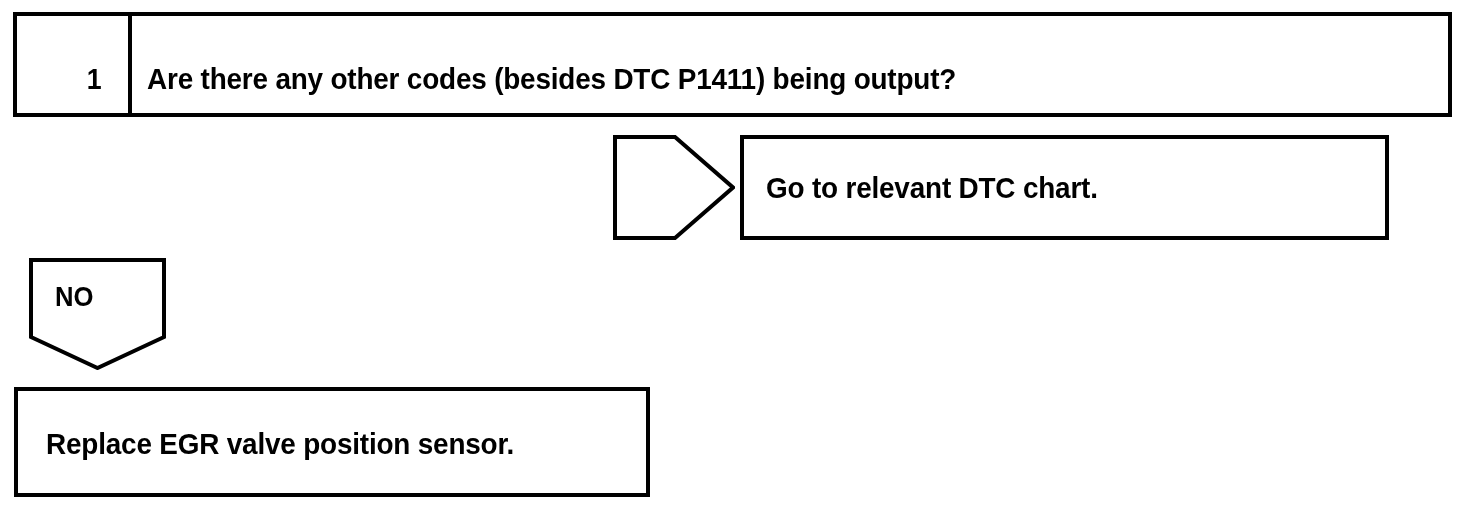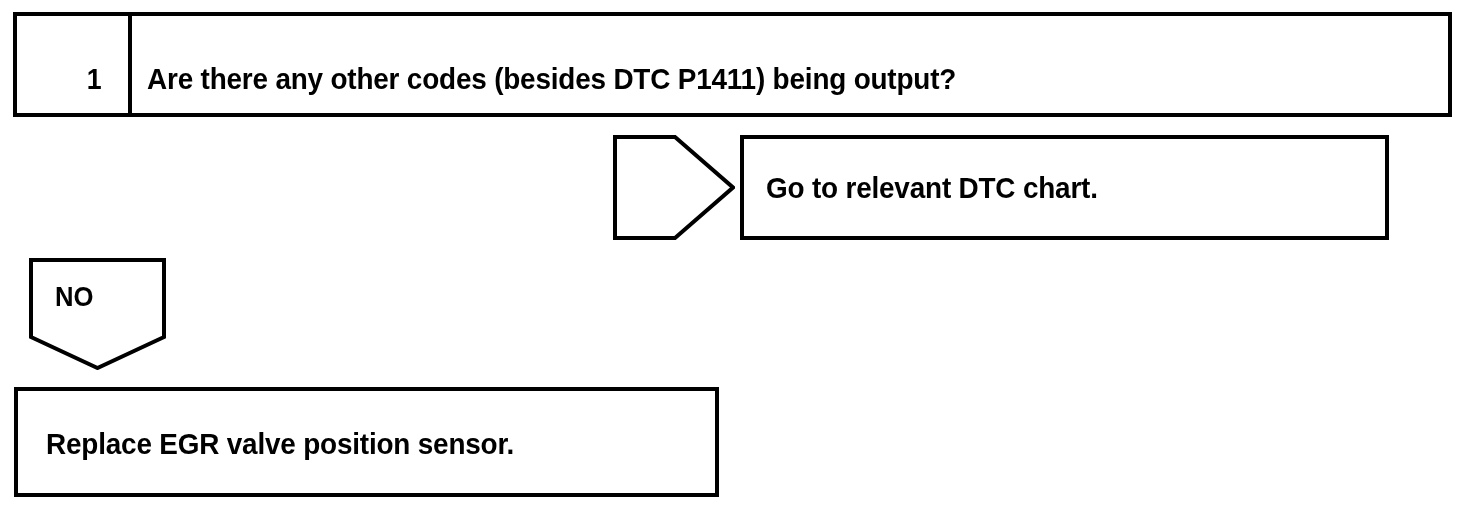--- a/index.html
+++ b/index.html
@@ -142,21 +142,21 @@
     font-weight: bold;
     font-family: "Liberation Sans", "DejaVu Sans", sans-serif;
     transform: scaleX(0.95);
     transform-origin: left top;
     white-space: nowrap;
   }
 
   #no-result-box {
     left: 14px;
     top: 387px;
-    width: 705px;
+    width: 636px;
     height: 110px;
     padding-left: 12px;
   }
   #no-result-text {
     left: 28px;
     top: 38px;
     font-size: 30px;
     line-height: 30px;
     transform: scaleX(0.93);
     transform-origin: left top;

